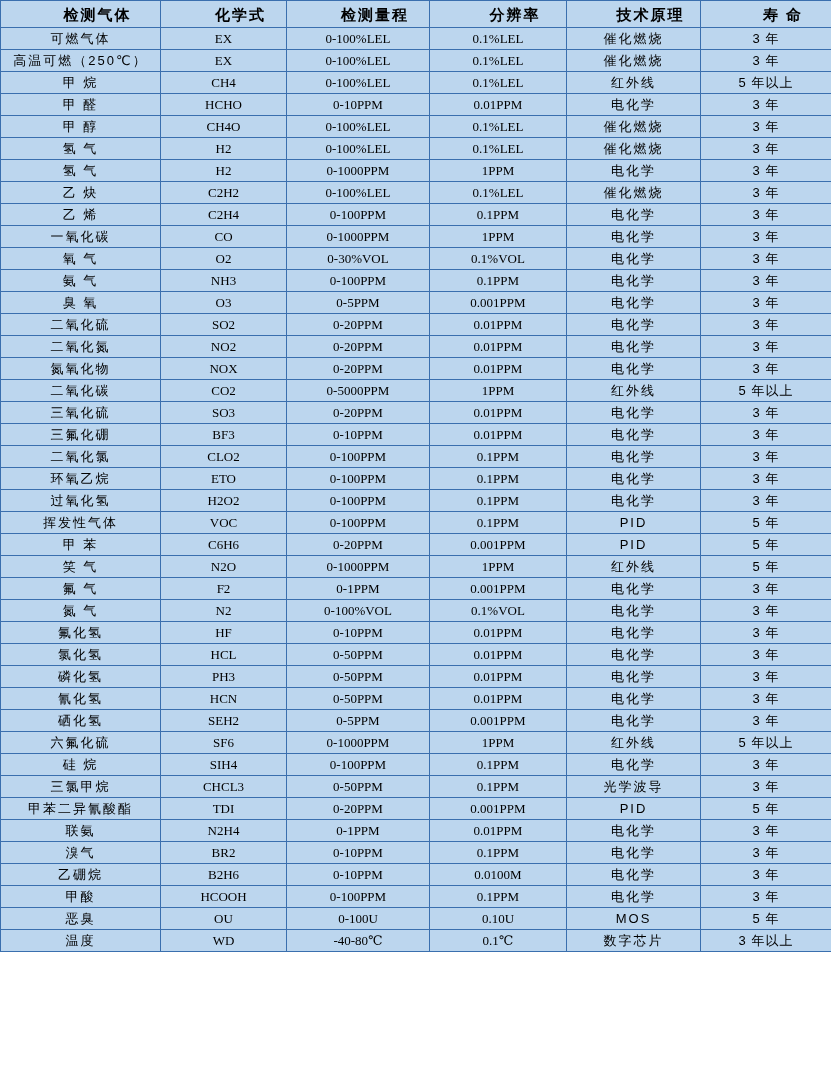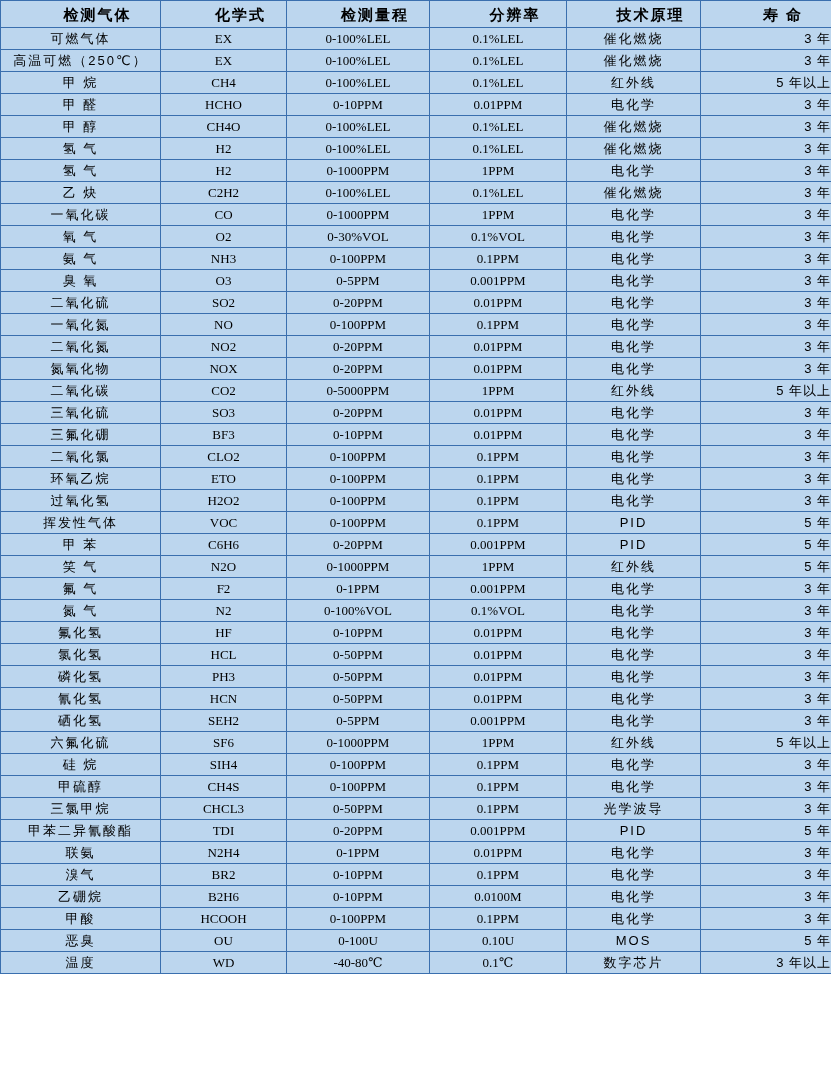--- a/index.html
+++ b/index.html
@@ -50,21 +50,20 @@
   #gas-table tbody td.cn {
     letter-spacing: 2px;
   }
   #gas-table tbody td.latin {
     font-family: "Liberation Serif", "DejaVu Serif", serif;
     letter-spacing: 0px;
     font-size: 13px;
   }
   #gas-table tbody td.life {
     letter-spacing: 1px;
-    text-align: right;
   }
 </style>
 </head>
 <body>
 
 <table id="gas-table">
   <colgroup>
     <col class="c0">
       <col class="c1">
       <col class="c2">
@@ -141,20 +140,28 @@
       </tr>
       <tr>
         <td class="cn">乙 炔</td>
         <td class="latin">C2H2</td>
         <td class="latin">0-100%LEL</td>
         <td class="latin">0.1%LEL</td>
         <td class="cn">催化燃烧</td>
         <td class="life">3 年</td>
       </tr>
       <tr>
+        <td class="cn">乙 烯</td>
+        <td class="latin">C2H4</td>
+        <td class="latin">0-100PPM</td>
+        <td class="latin">0.1PPM</td>
+        <td class="cn">电化学</td>
+        <td class="life">3 年</td>
+      </tr>
+      <tr>
         <td class="cn">一氧化碳</td>
         <td class="latin">CO</td>
         <td class="latin">0-1000PPM</td>
         <td class="latin">1PPM</td>
         <td class="cn">电化学</td>
         <td class="life">3 年</td>
       </tr>
       <tr>
         <td class="cn">氧 气</td>
         <td class="latin">O2</td>
@@ -177,28 +184,20 @@
         <td class="latin">0-5PPM</td>
         <td class="latin">0.001PPM</td>
         <td class="cn">电化学</td>
         <td class="life">3 年</td>
       </tr>
       <tr>
         <td class="cn">二氧化硫</td>
         <td class="latin">SO2</td>
         <td class="latin">0-20PPM</td>
         <td class="latin">0.01PPM</td>
-        <td class="cn">电化学</td>
-        <td class="life">3 年</td>
-      </tr>
-      <tr>
-        <td class="cn">一氧化氮</td>
-        <td class="latin">NO</td>
-        <td class="latin">0-100PPM</td>
-        <td class="latin">0.1PPM</td>
         <td class="cn">电化学</td>
         <td class="life">3 年</td>
       </tr>
       <tr>
         <td class="cn">二氧化氮</td>
         <td class="latin">NO2</td>
         <td class="latin">0-20PPM</td>
         <td class="latin">0.01PPM</td>
         <td class="cn">电化学</td>
         <td class="life">3 年</td>
@@ -349,28 +348,20 @@
       </tr>
       <tr>
         <td class="cn">硅 烷</td>
         <td class="latin">SIH4</td>
         <td class="latin">0-100PPM</td>
         <td class="latin">0.1PPM</td>
         <td class="cn">电化学</td>
         <td class="life">3 年</td>
       </tr>
       <tr>
-        <td class="cn">甲硫醇</td>
-        <td class="latin">CH4S</td>
-        <td class="latin">0-100PPM</td>
-        <td class="latin">0.1PPM</td>
-        <td class="cn">电化学</td>
-        <td class="life">3 年</td>
-      </tr>
-      <tr>
         <td class="cn">三氯甲烷</td>
         <td class="latin">CHCL3</td>
         <td class="latin">0-50PPM</td>
         <td class="latin">0.1PPM</td>
         <td class="cn">光学波导</td>
         <td class="life">3 年</td>
       </tr>
       <tr>
         <td class="cn">甲苯二异氰酸酯</td>
         <td class="latin">TDI</td>

